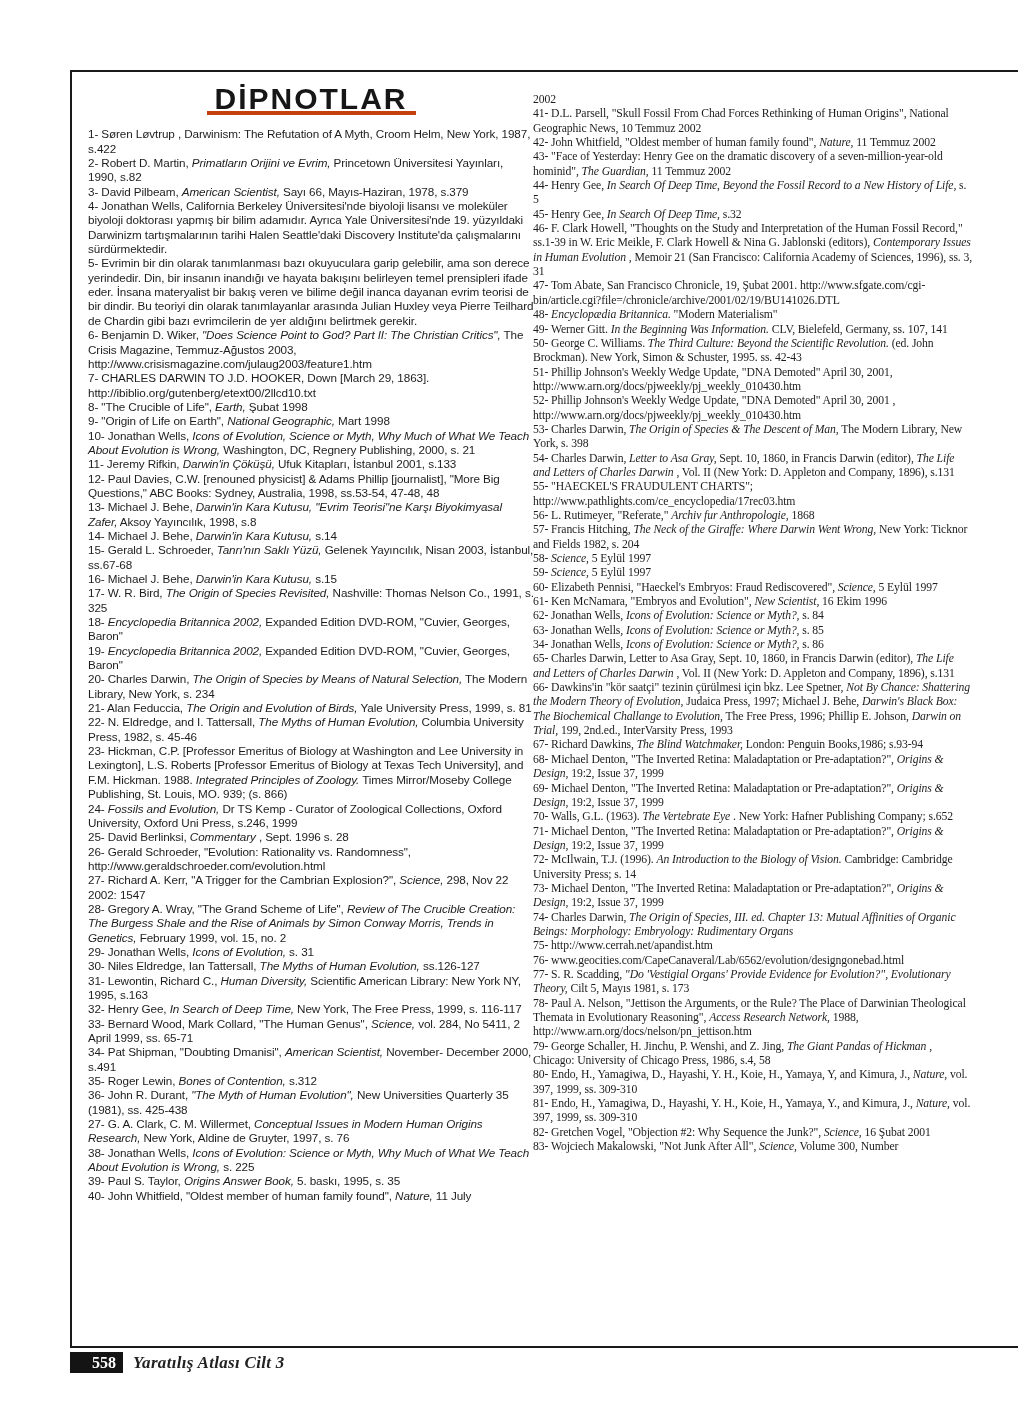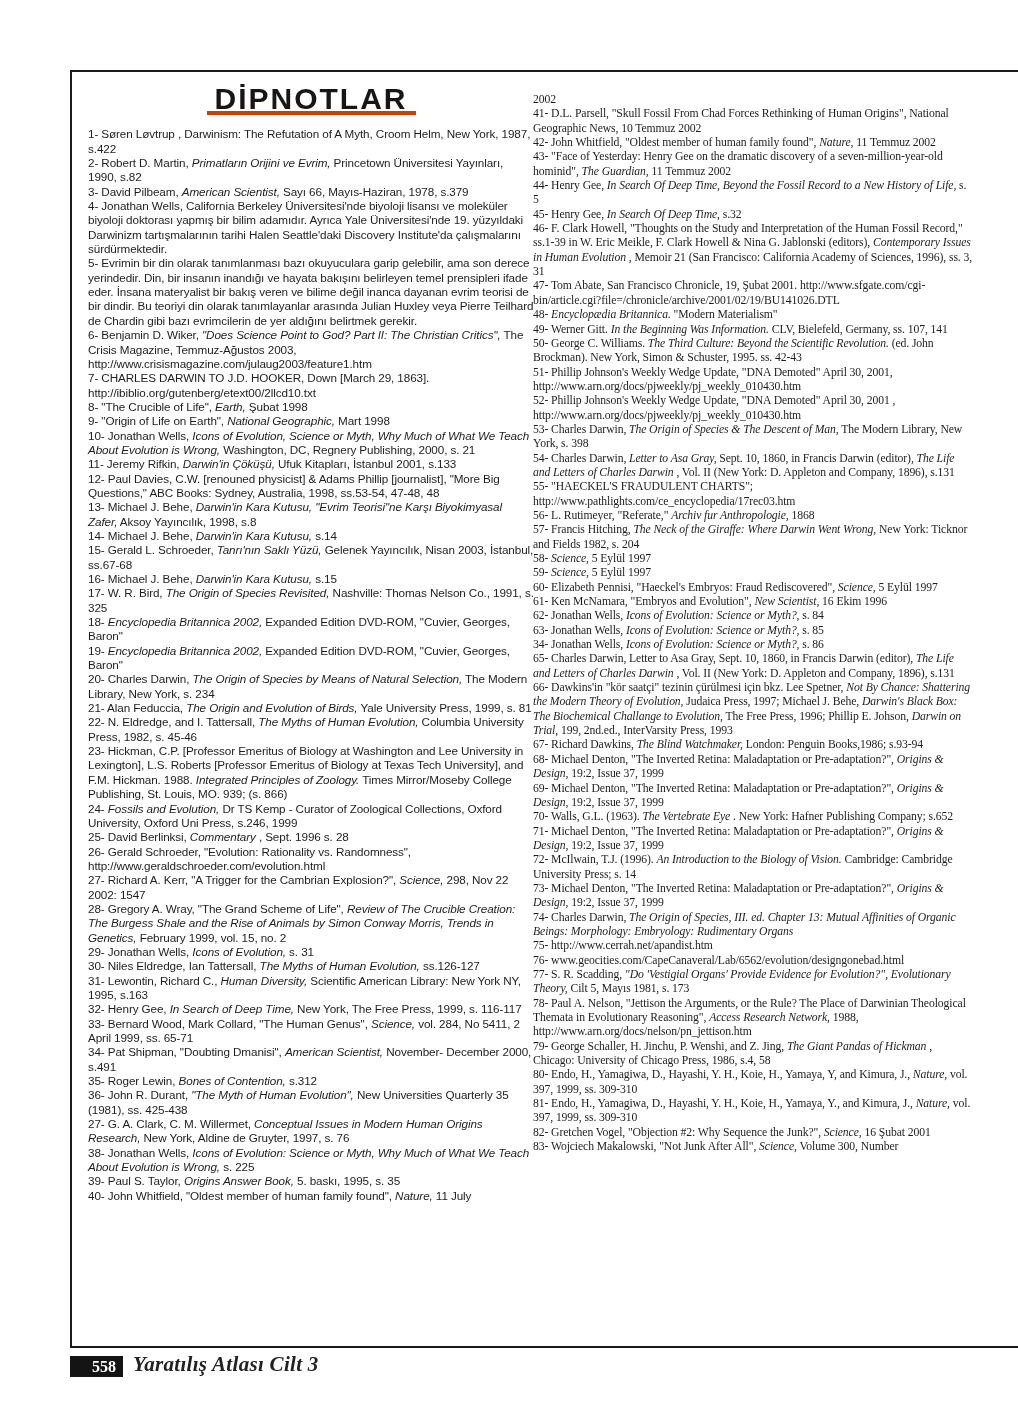--- a/index.html
+++ b/index.html
@@ -50,21 +50,21 @@
     background:#141414; color:#ffffff;
     font-family:"Liberation Serif", serif;
     font-weight:bold; font-size:16px;
     width:53px; height:21px;
     display:flex; align-items:center; justify-content:flex-end;
     padding-right:7px; box-sizing:border-box;
   }
   .book-title {
     font-family:"Liberation Serif", serif;
     font-style:italic; font-weight:bold;
-    font-size:21px; color:#222222;
+    font-size:17px; color:#222222;
     letter-spacing:0.3px;
   }
 </style>
 </head>
 <body>
 
 <div class="frame"></div>
 
 <div class="col" id="col-left">
   <div class="title-wrap">

